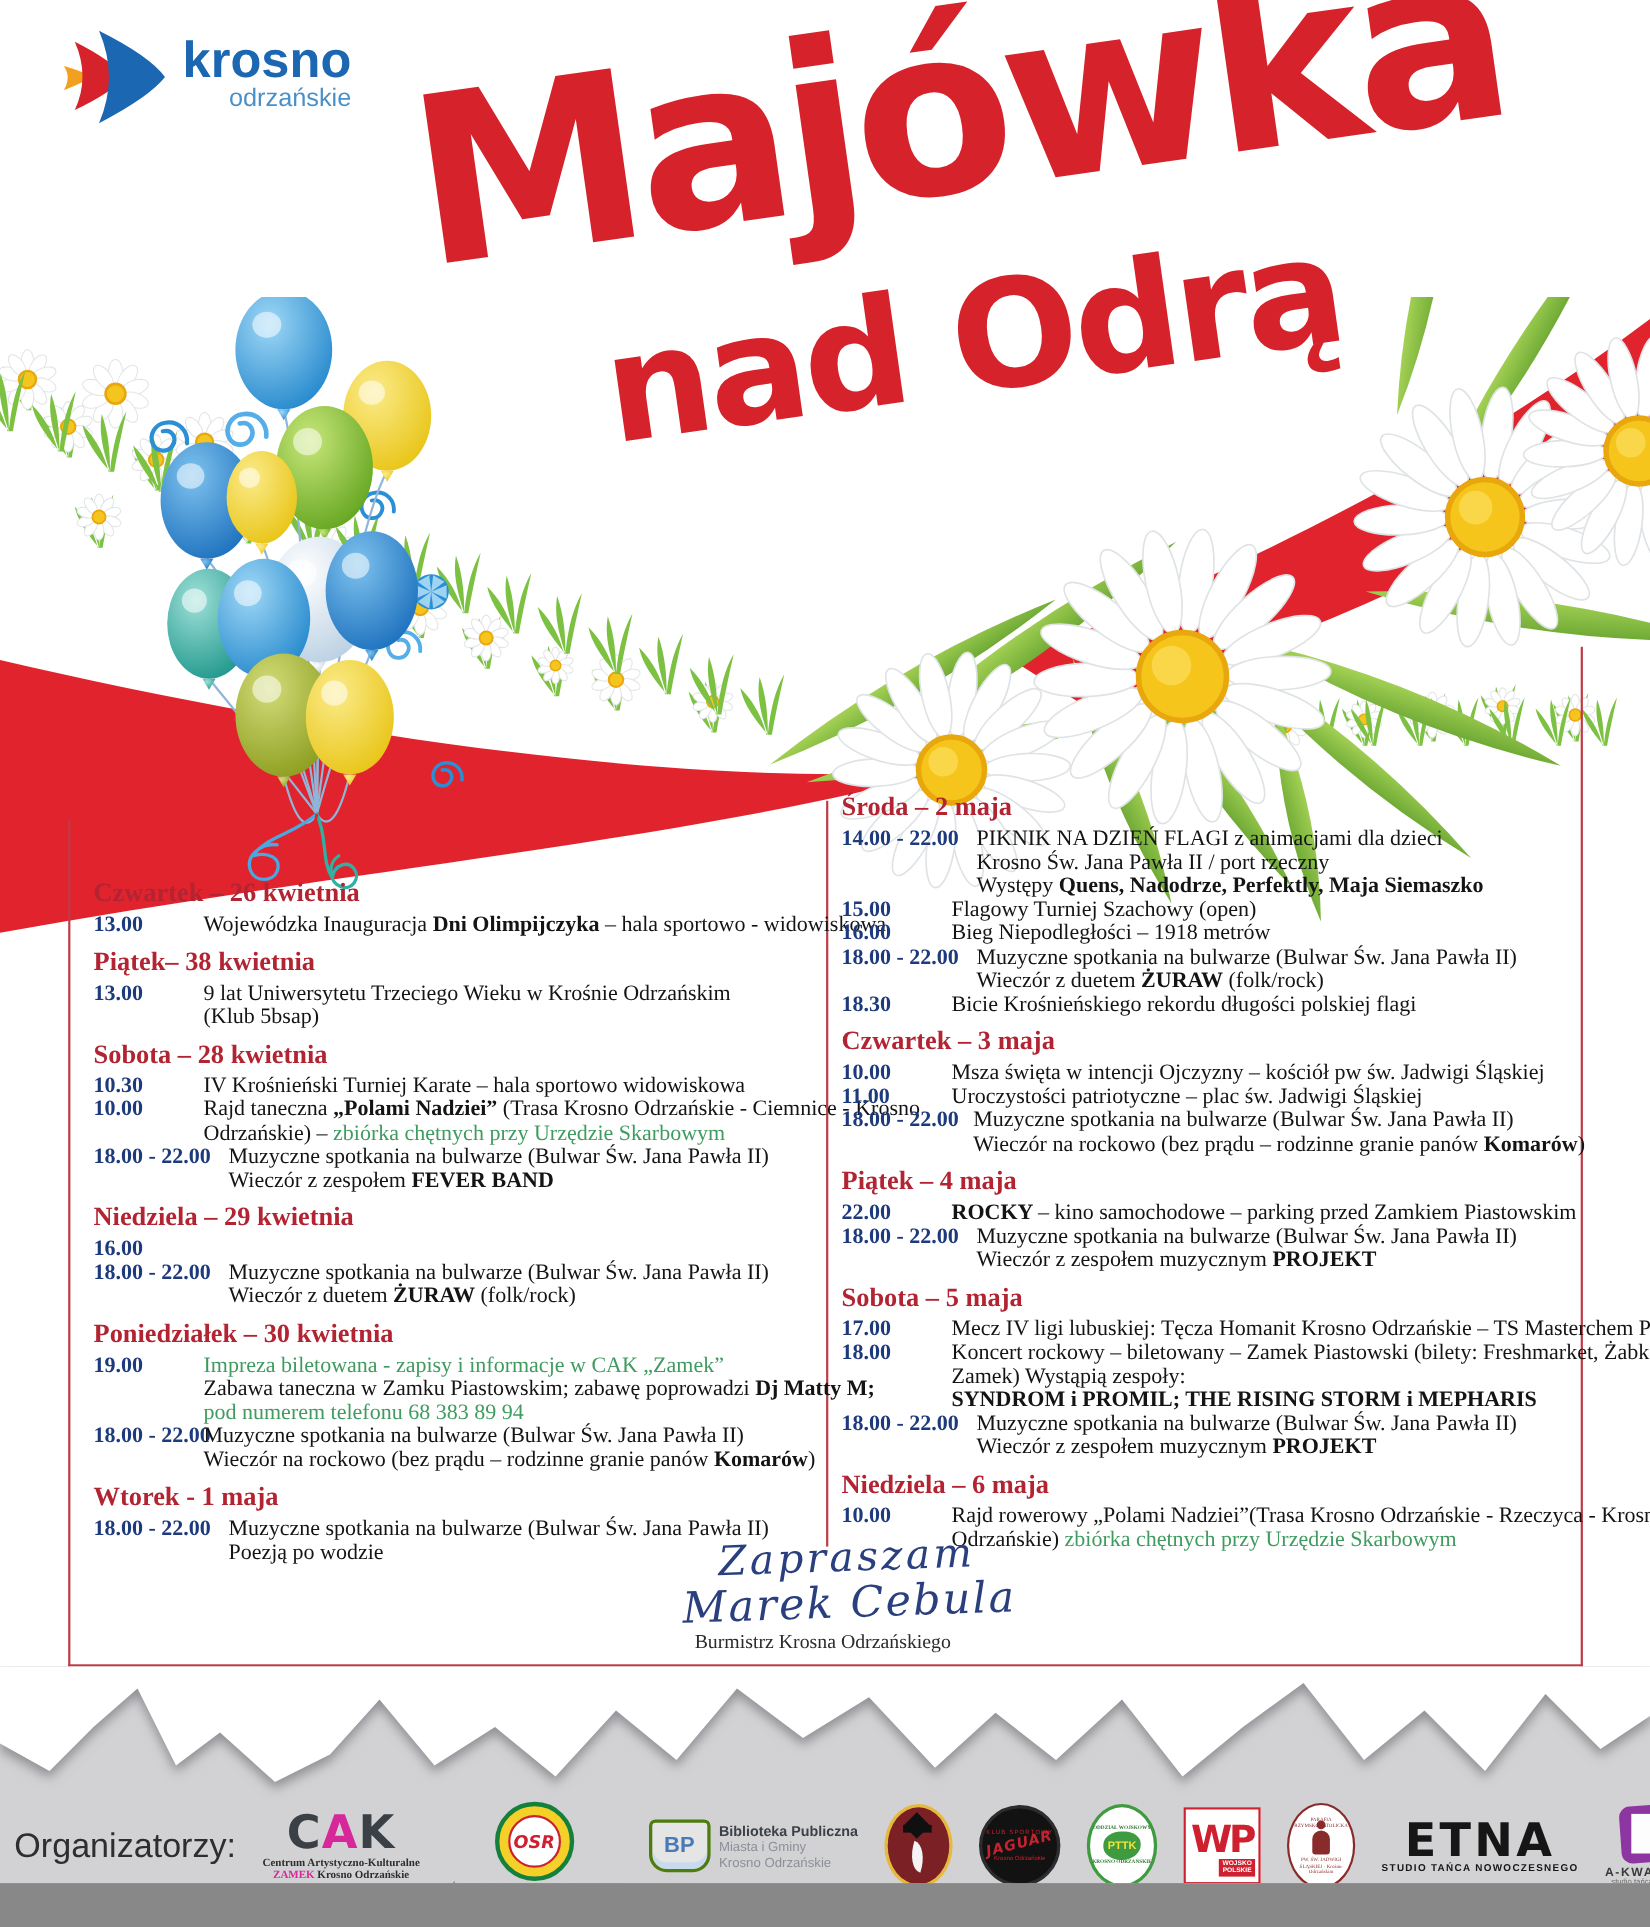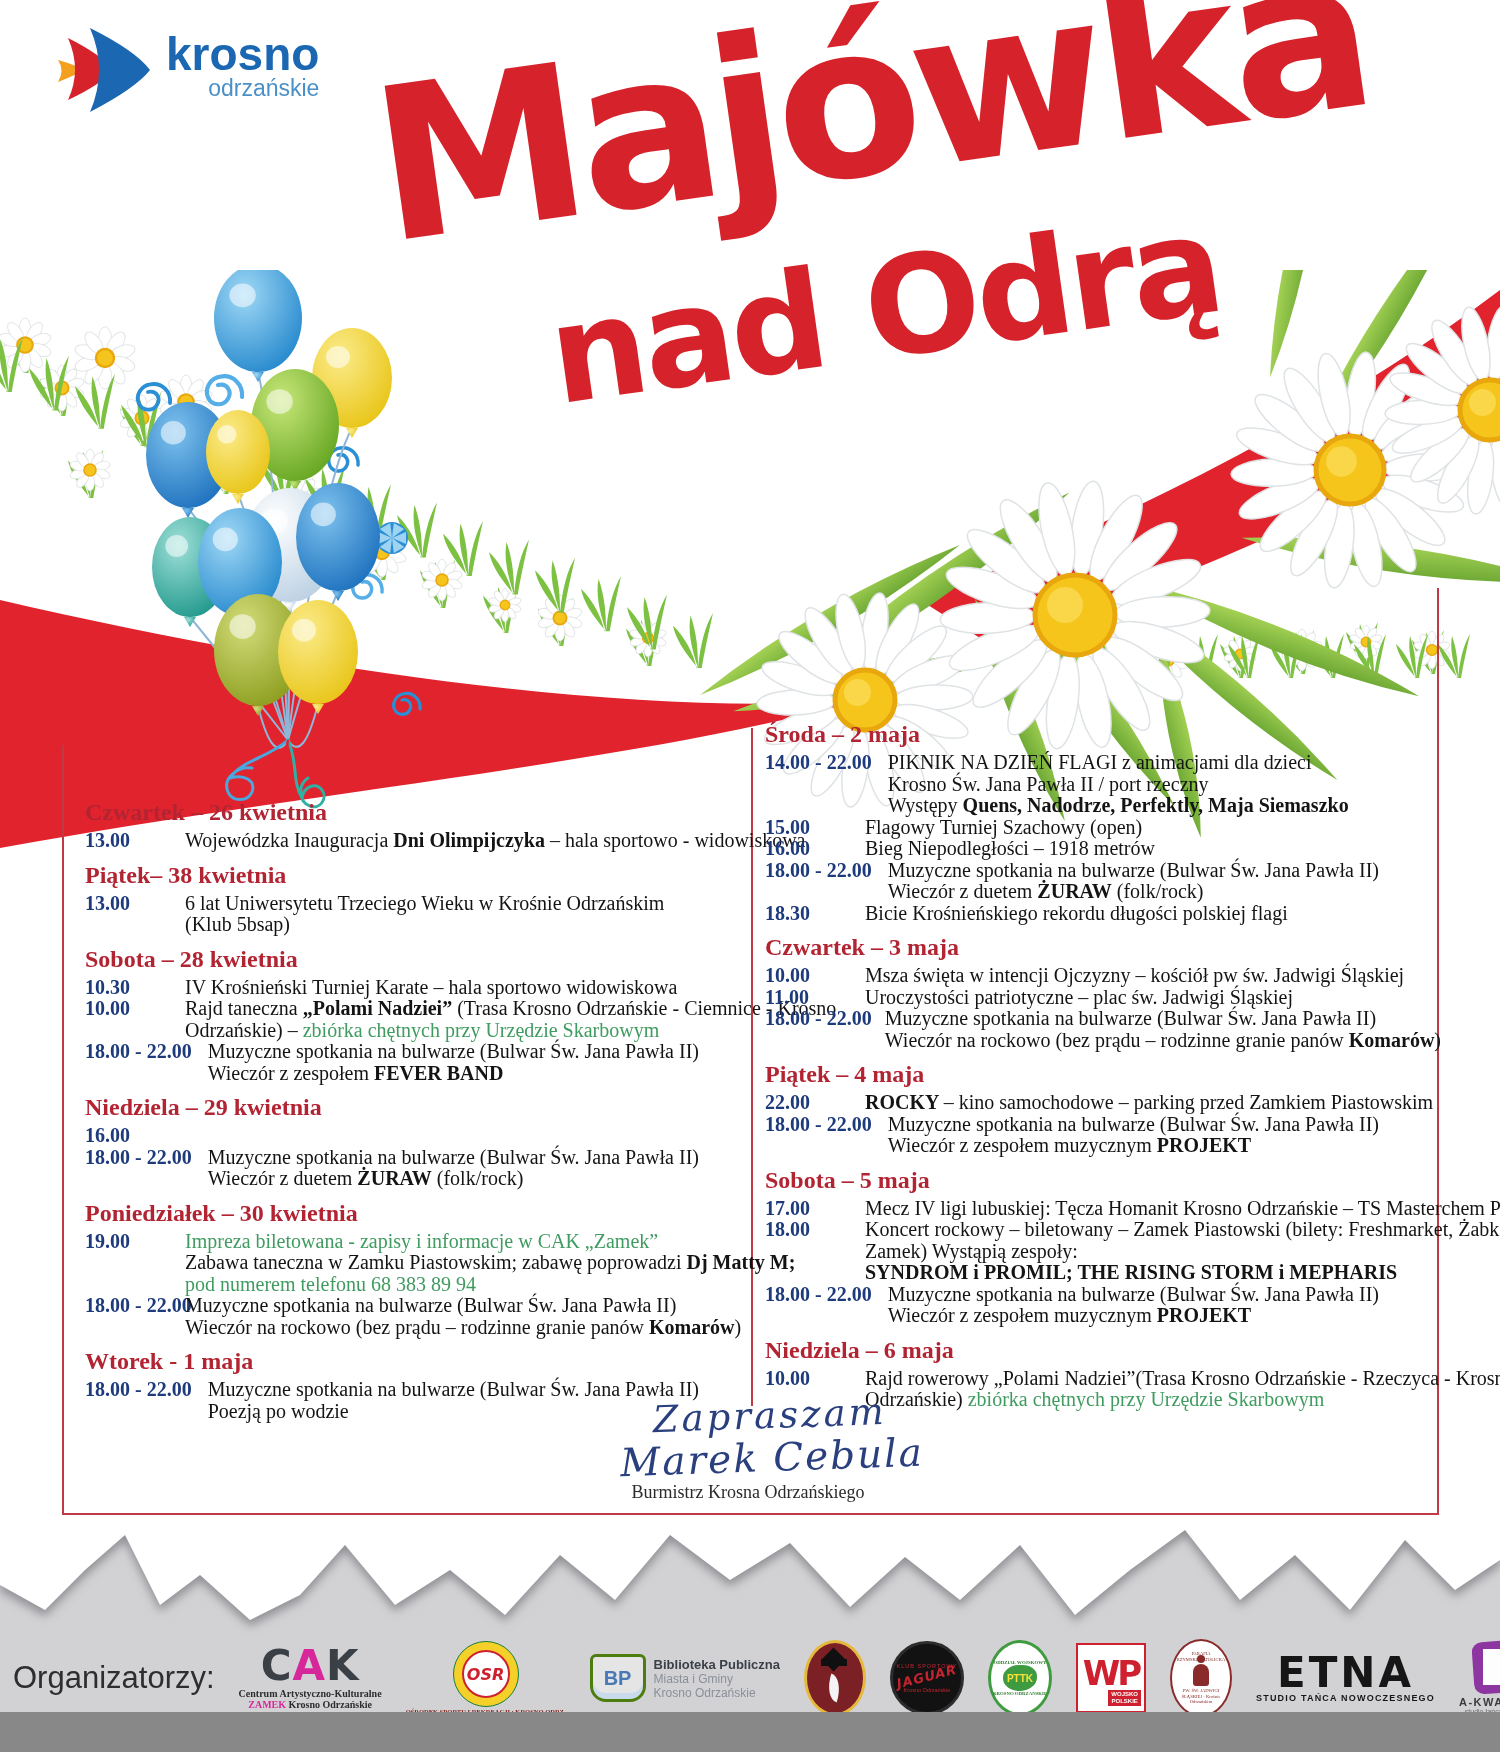--- a/index.html
+++ b/index.html
@@ -64,21 +64,21 @@
   .org-label{font-family:"Liberation Sans",sans-serif;font-size:31px;color:#2e2e30;white-space:nowrap;}
   .org-item{display:flex;flex-direction:column;align-items:center;flex:0 0 auto;}
 
   .cak-letters{font-family:"DejaVu Sans",sans-serif;font-weight:bold;font-size:42px;line-height:40px;
                color:#3a4045;letter-spacing:1px;}
   .cak-letters .a{color:#d6289a;}
   .cak-cap1{font-size:10px;font-weight:bold;color:#2d2d2d;margin-top:2px;}
   .cak-cap2{font-size:10px;font-weight:bold;color:#2d2d2d;}
   .cak-cap2 .zamek{color:#d6289a;}
 
-  .osir-outer{width:64px;height:64px;border-radius:50%;border:1px solid #15803d;background:#f5d028;
+  .osir-outer{width:64px;height:64px;border-radius:50%;border:4px solid #15803d;background:#f5d028;
               display:flex;align-items:center;justify-content:center;}
   .osir-inner{width:44px;height:44px;border-radius:50%;background:#fff;border:2px solid #cf2030;
               display:flex;align-items:center;justify-content:center;}
   .osir-inner span{color:#cf2030;font-family:"DejaVu Sans",sans-serif;font-weight:bold;
                    font-style:italic;font-size:16px;}
   .osir-cap{font-size:6.5px;font-weight:bold;color:#7a1b15;margin-top:1px;text-align:center;}
 
   .bp{flex-direction:row !important;align-items:center;gap:8px;display:flex;}
   .bp-book{width:50px;height:42px;border:3px solid #4d7c0f;border-radius:6px 6px 16px 16px;
            background:#e5e5e5;display:flex;align-items:center;justify-content:center;
@@ -841,21 +841,21 @@
       <div class="event">
         <div class="time">13.00</div>
         <div class="lines">
           <div class="line"><span>Wojewódzka Inauguracja </span><span class="b">Dni Olimpijczyka</span><span> – hala sportowo - widowiskowa</span></div>
         </div>
       </div>
       <div class="day">Piątek– 38 kwietnia</div>
       <div class="event">
         <div class="time">13.00</div>
         <div class="lines">
-          <div class="line"><span>6 lat Uniwersytetu Trzeciego Wieku w Krośnie Odrzańskim</span></div>
+          <div class="line"><span>9 lat Uniwersytetu Trzeciego Wieku w Krośnie Odrzańskim</span></div>
           <div class="line"><span>(Klub 5bsap)</span></div>
         </div>
       </div>
       <div class="day">Sobota – 28 kwietnia</div>
       <div class="event">
         <div class="time">10.30</div>
         <div class="lines">
           <div class="line"><span>IV Krośnieński Turniej Karate – hala sportowo widowiskowa</span></div>
         </div>
       </div>

